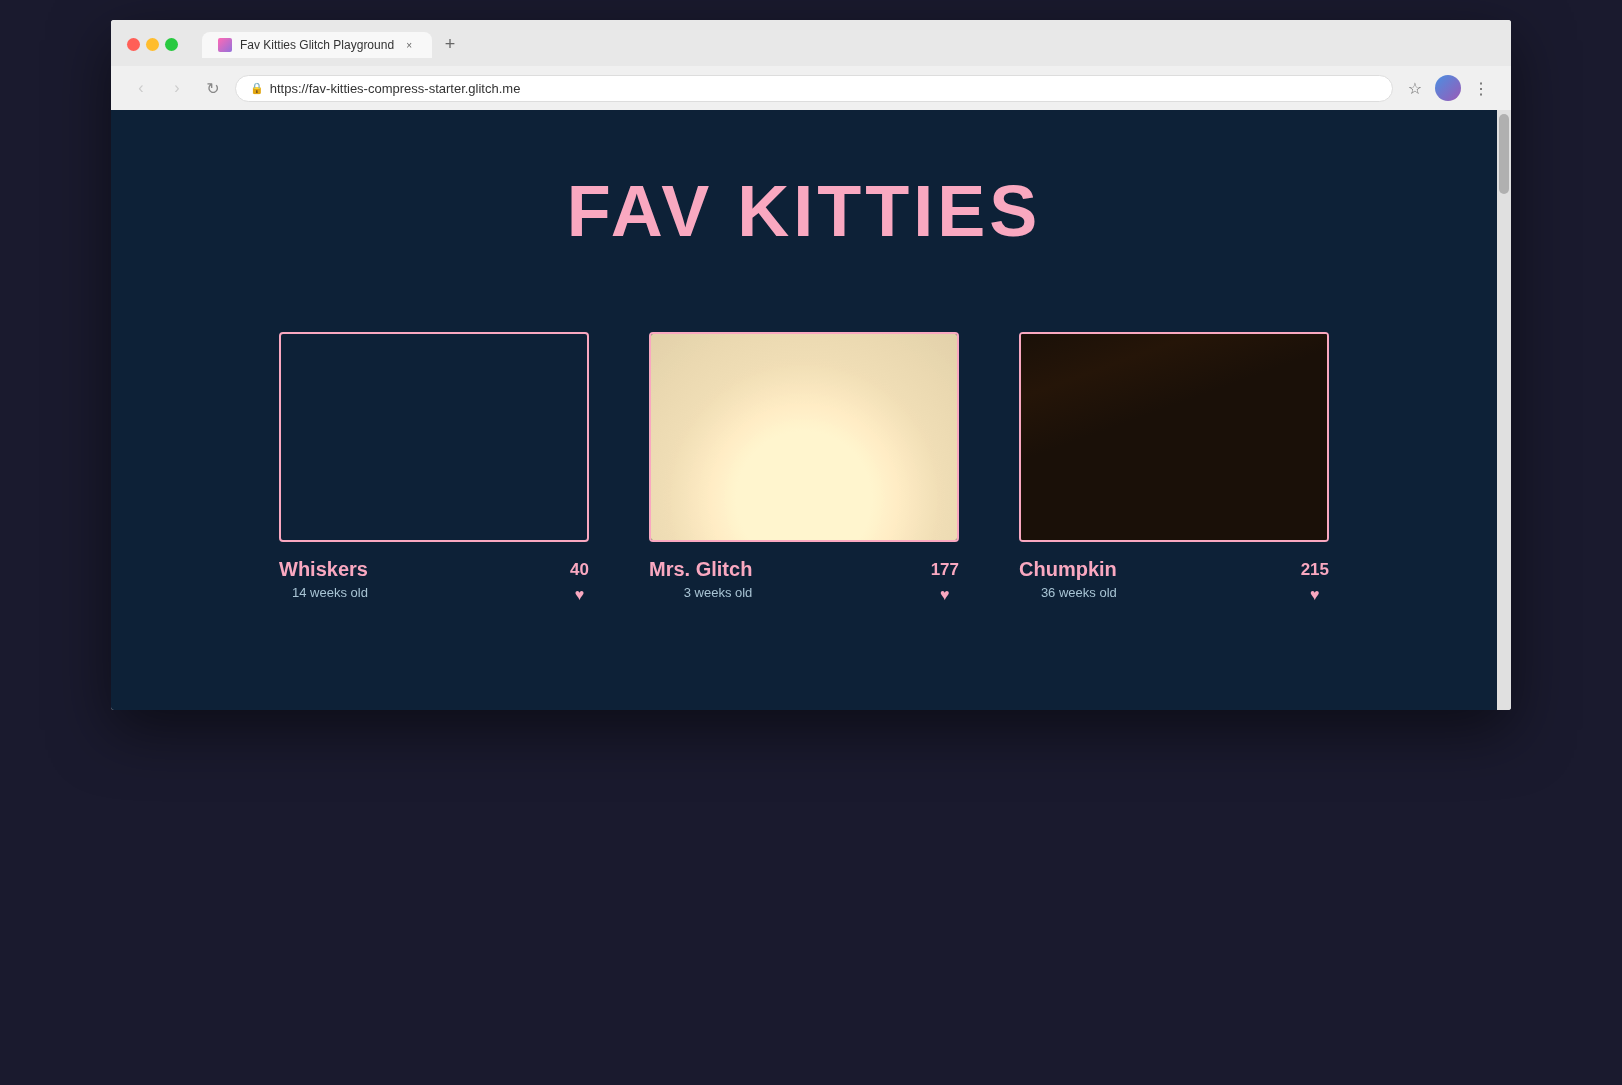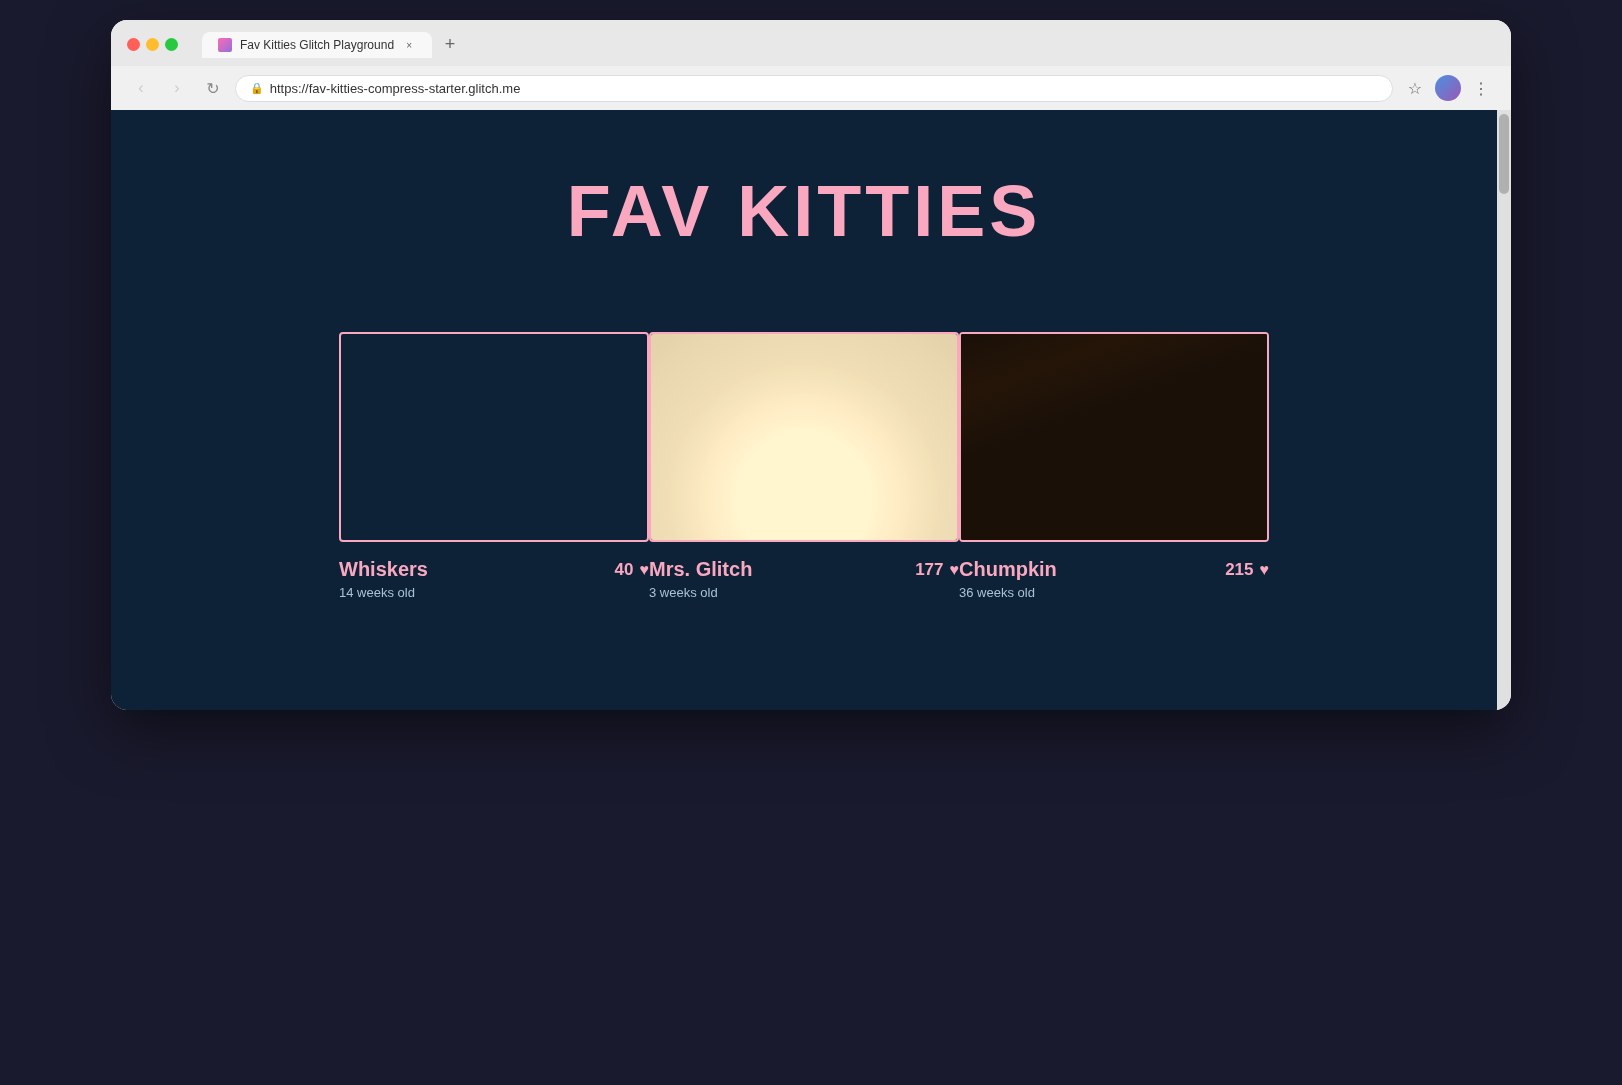--- a/index.html
+++ b/index.html
@@ -11,21 +11,21 @@
       display: flex;
       flex-direction: column;
       align-items: center;
     }
 
     
     .browser-window {
       width: 1400px;
       margin: 20px auto;
       background: #f0f0f0;
-      border-radius: 16px;
+      border-radius: 3px;
       box-shadow: 0 20px 60px rgba(0,0,0,0.5);
       overflow: hidden;
     }
 
     .browser-titlebar {
       background: #e8e8e8;
       padding: 10px 16px 0;
       display: flex;
       flex-direction: column;
     }
@@ -190,20 +190,21 @@
       font-size: 72px;
       font-weight: 900;
       color: #f9a8c0;
       letter-spacing: 4px;
       margin-bottom: 80px;
       text-align: center;
     }
 
     .cats-grid {
       display: flex;
+      gap: 60px;
       justify-content: center;
       width: 100%;
       max-width: 1200px;
     }
 
     .cat-card {
       display: flex;
       flex-direction: column;
       align-items: flex-start;
       width: 310px;
@@ -236,30 +237,32 @@
       font-size: 20px;
       font-weight: 700;
       color: #f9a8c0;
       margin-bottom: 4px;
     }
 
     .cat-age {
       font-size: 13px;
       color: #a8c4d4;
       font-weight: 500;
+      text-align: right;
     }
 
     .cat-likes {
       display: flex;
       align-items: center;
       gap: 6px;
       font-size: 17px;
       font-weight: 700;
       color: #f9a8c0;
       margin-top: 2px;
+      flex-direction: column;
     }
 
     .heart-icon {
       color: #f9a8c0;
       font-size: 16px;
     }
 
     .content-with-scrollbar {
       position: relative;
       display: flex;

